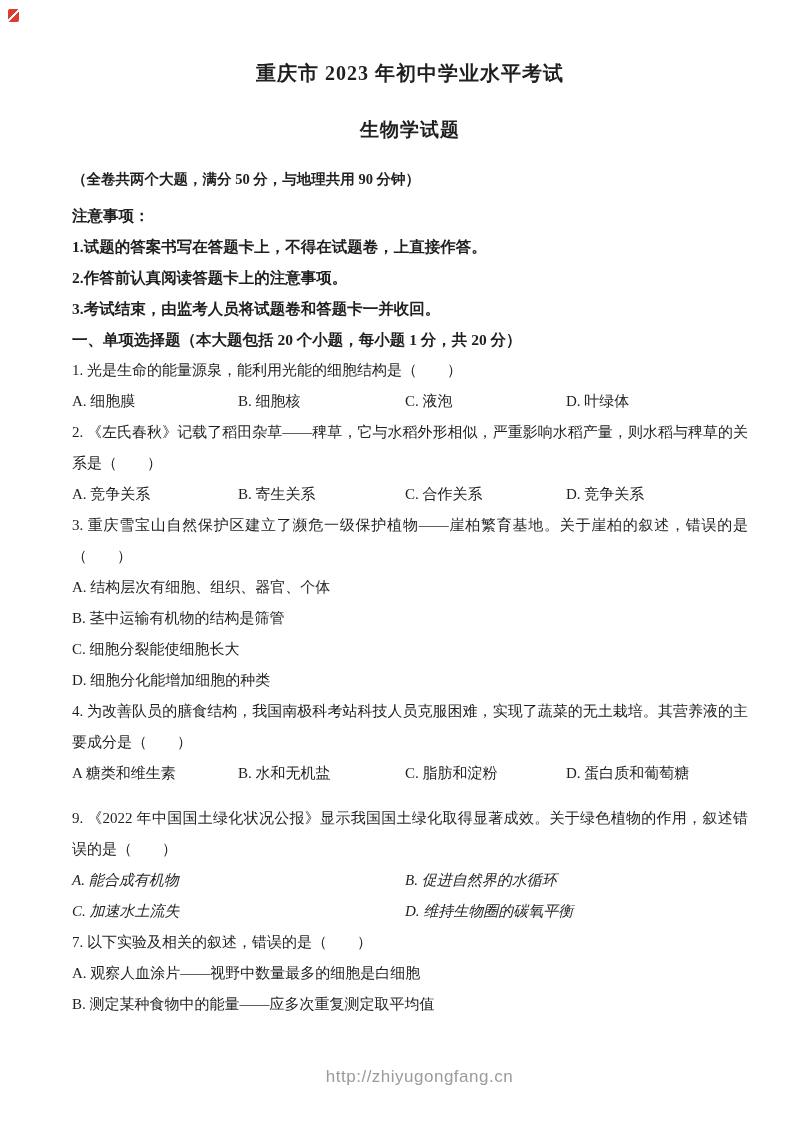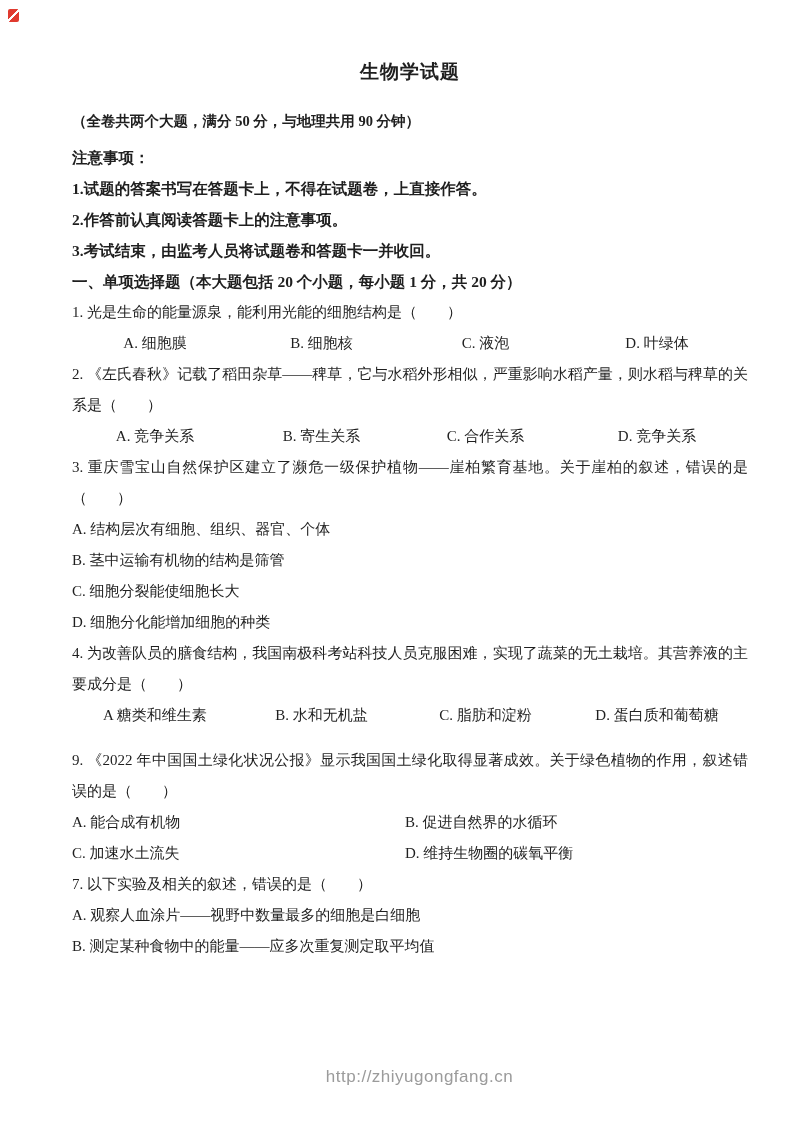--- a/index.html
+++ b/index.html
@@ -30,21 +30,21 @@
     font-weight: 700;
     text-align: center;
     line-height: 30px;
     letter-spacing: 1px;
   }
   .doc-subtitle {
     font-size: 19px;
     font-weight: 700;
     text-align: center;
     line-height: 28px;
-    margin-top: 0;
+    margin-top: 28px;
     letter-spacing: 1px;
   }
   .doc-meta {
     font-size: 14.5px;
     font-weight: 700;
     text-align: left;
     line-height: 22px;
     margin-top: 24px;
   }
   .line { line-height: 31px; }
@@ -62,26 +62,26 @@
     font-size: 15.5px;
   }
   .stem {
     line-height: 31px;
     text-align: justify;
   }
   .opts4 {
     display: grid;
     grid-template-columns: 166px 167px 161px 1fr;
     line-height: 31px;
-    text-align: center;
   }
   .opts2 {
     display: grid;
     grid-template-columns: 333px 1fr;
     line-height: 31px;
+    font-style: italic;
   }
   .optsblock > span { display: block; line-height: 31px; }
   .q5-gap { margin-top: 14px; }
   .footer-url {
     position: absolute;
     left: 0;
     right: 0;
     top: 1066px;
     text-align: center;
     font-family: "Liberation Sans", "DejaVu Sans", sans-serif;
@@ -94,20 +94,21 @@
 </style>
 </head>
 <body>
 
 <div class="page">
 
   <div class="corner-mark"></div>
 
   <div class="content">
 
+    <div class="doc-title">重庆市 2023 年初中学业水平考试</div>
     <div class="doc-subtitle">生物学试题</div>
     <div class="doc-meta">（全卷共两个大题，满分 50 分，与地理共用 90 分钟）</div>
 
     <div class="line notice-heading">注意事项：</div>
     <div class="line notice-item">1.试题的答案书写在答题卡上，不得在试题卷，上直接作答。</div>
     <div class="line notice-item">2.作答前认真阅读答题卡上的注意事项。</div>
     <div class="line notice-item">3.考试结束，由监考人员将试题卷和答题卡一并收回。</div>
 
     <div class="line section-heading">一、单项选择题（本大题包括 20 个小题，每小题 1 分，共 20 分）</div>
 

